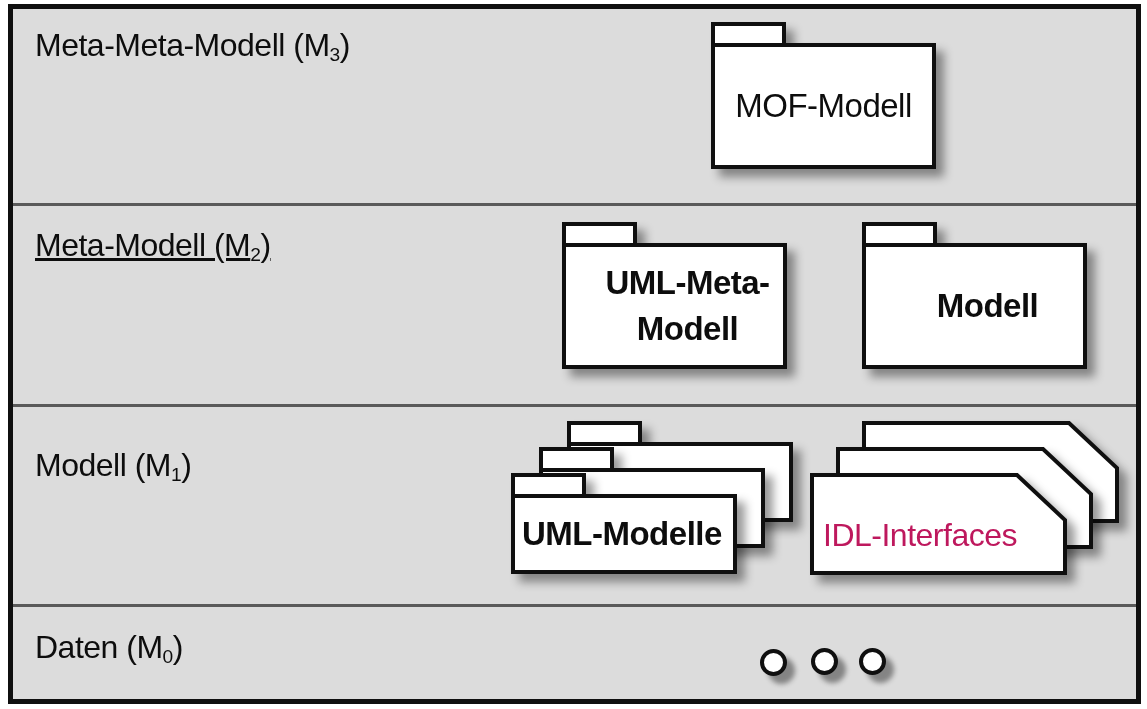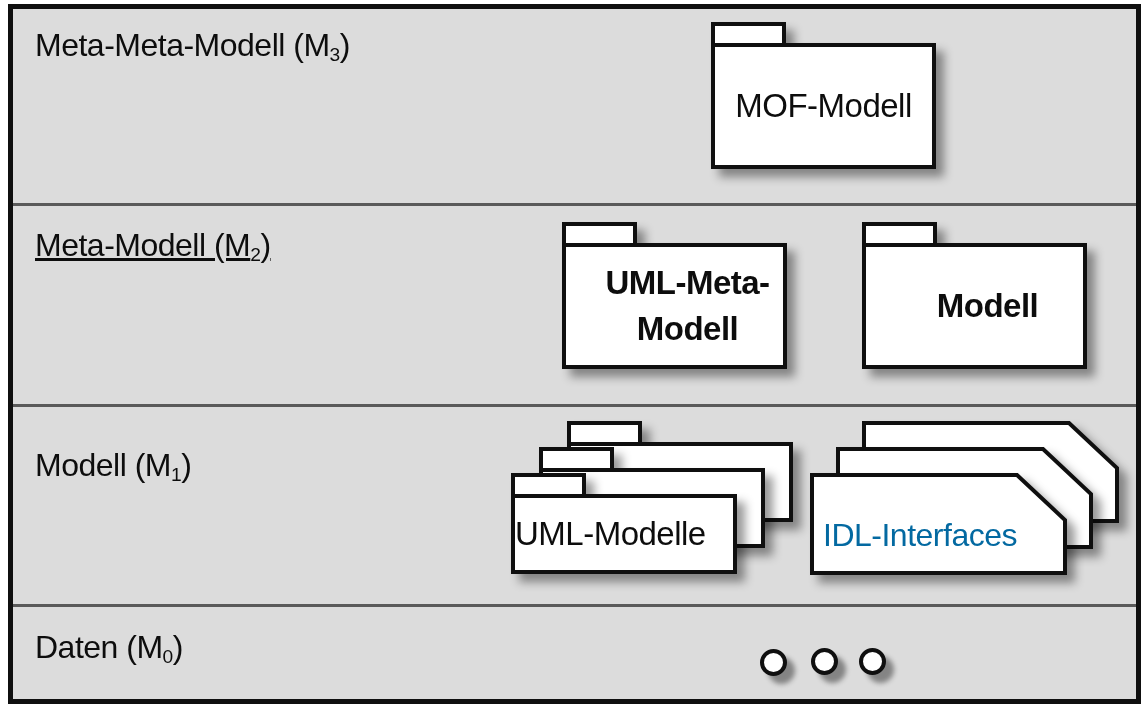--- a/index.html
+++ b/index.html
@@ -28,27 +28,27 @@
   .pkg .body{
     box-sizing:border-box;width:225px;background:#ffffff;
     border:4px solid #0f0f0f;margin-top:-4px;position:relative;z-index:0;
     display:flex;flex-direction:column;justify-content:center;
   }
   .pkg .body.tall{height:126px;}
   .pkg .body.short{height:80px;width:226px;}
   .pkg .body .txt{font-size:33px;line-height:1.38;letter-spacing:-0.5px;}
   .pkg .body .txt.center{text-align:center;}
   .pkg .body .txt.left{padding-left:26px;text-align:center;font-weight:bold;}
-  .pkg .body .txt.snug{text-align:left;white-space:nowrap;}
+  .pkg .body .txt.snug{padding-left:7px;text-align:left;white-space:nowrap;font-weight:bold;}
   
   .note{position:absolute;filter:drop-shadow(8px 8px 5px rgba(0,0,0,0.40));}
   .note svg{display:block;}
   .note .note-label{
     position:absolute;left:13px;top:44px;width:240px;
-    font-size:32px;letter-spacing:-0.5px;white-space:nowrap;color:#0369a1;
+    font-size:32px;letter-spacing:-0.5px;white-space:nowrap;color:#be185d;
   }
   
   .dot{
     position:absolute;width:19px;height:19px;border-radius:50%;
     background:#ffffff;border:4px solid #0f0f0f;
     box-shadow:8px 8px 5px rgba(0,0,0,0.40);
   }
 </style>
 </head>
 <body>

